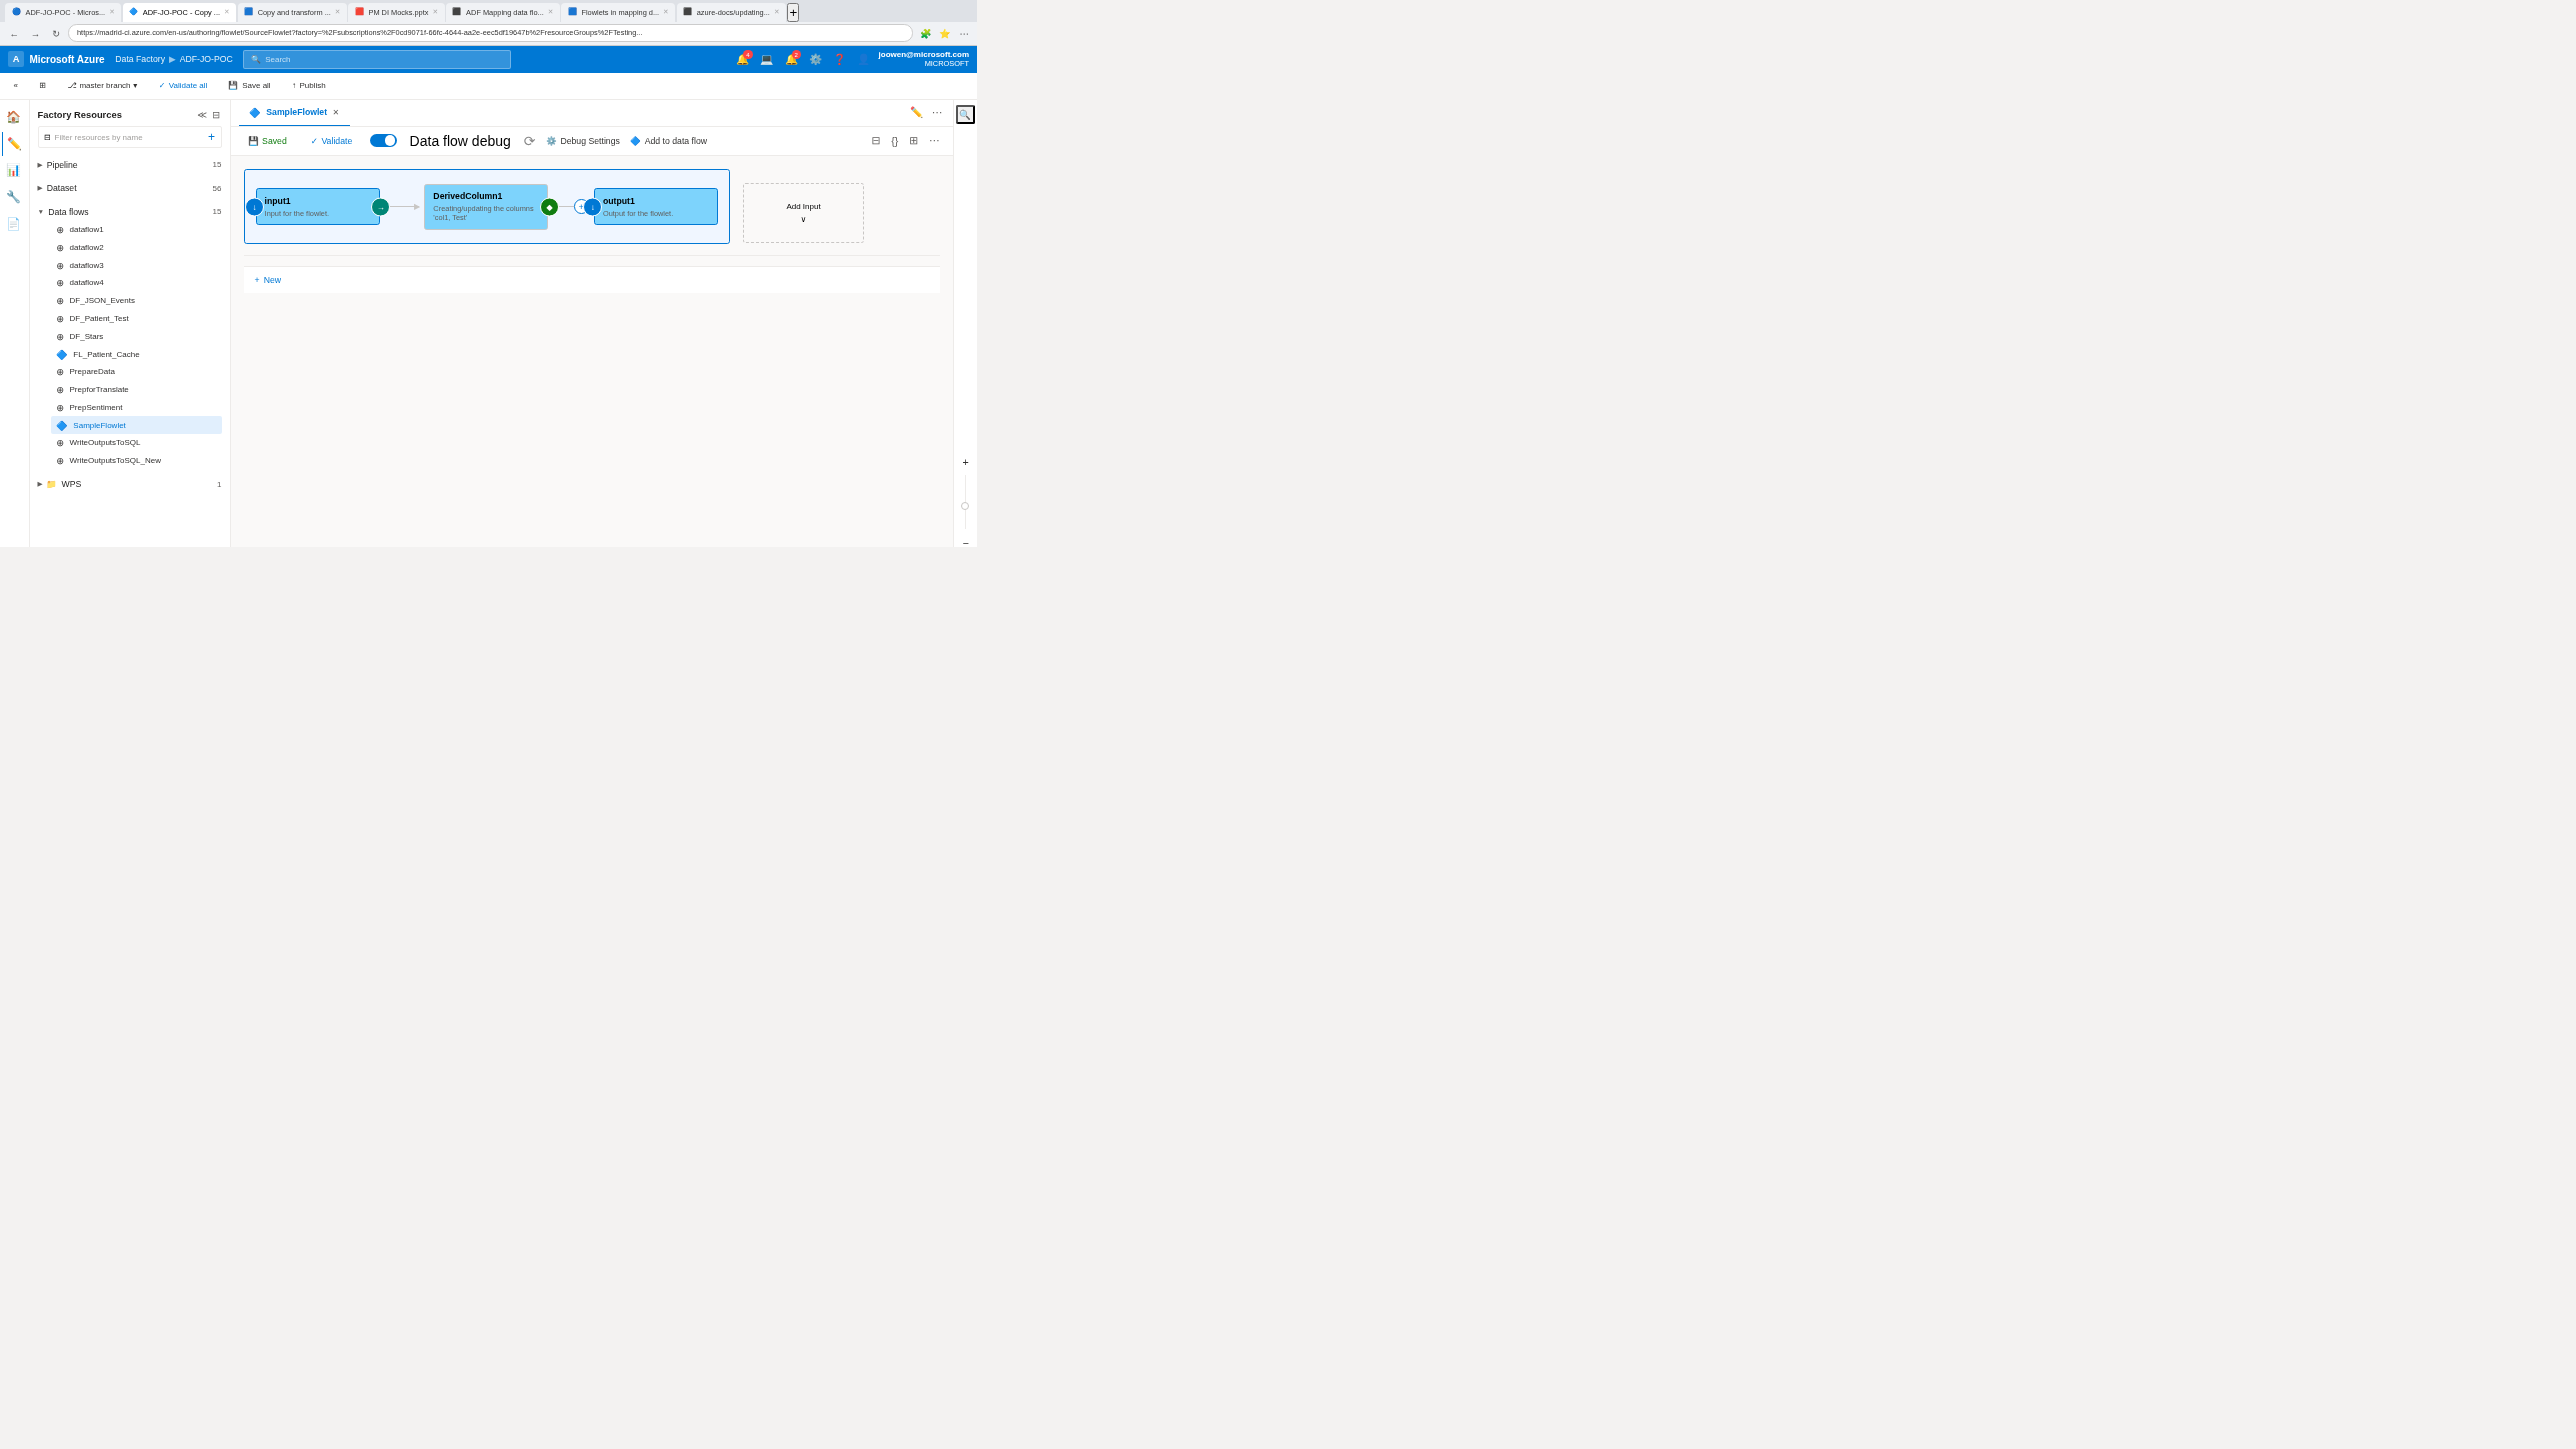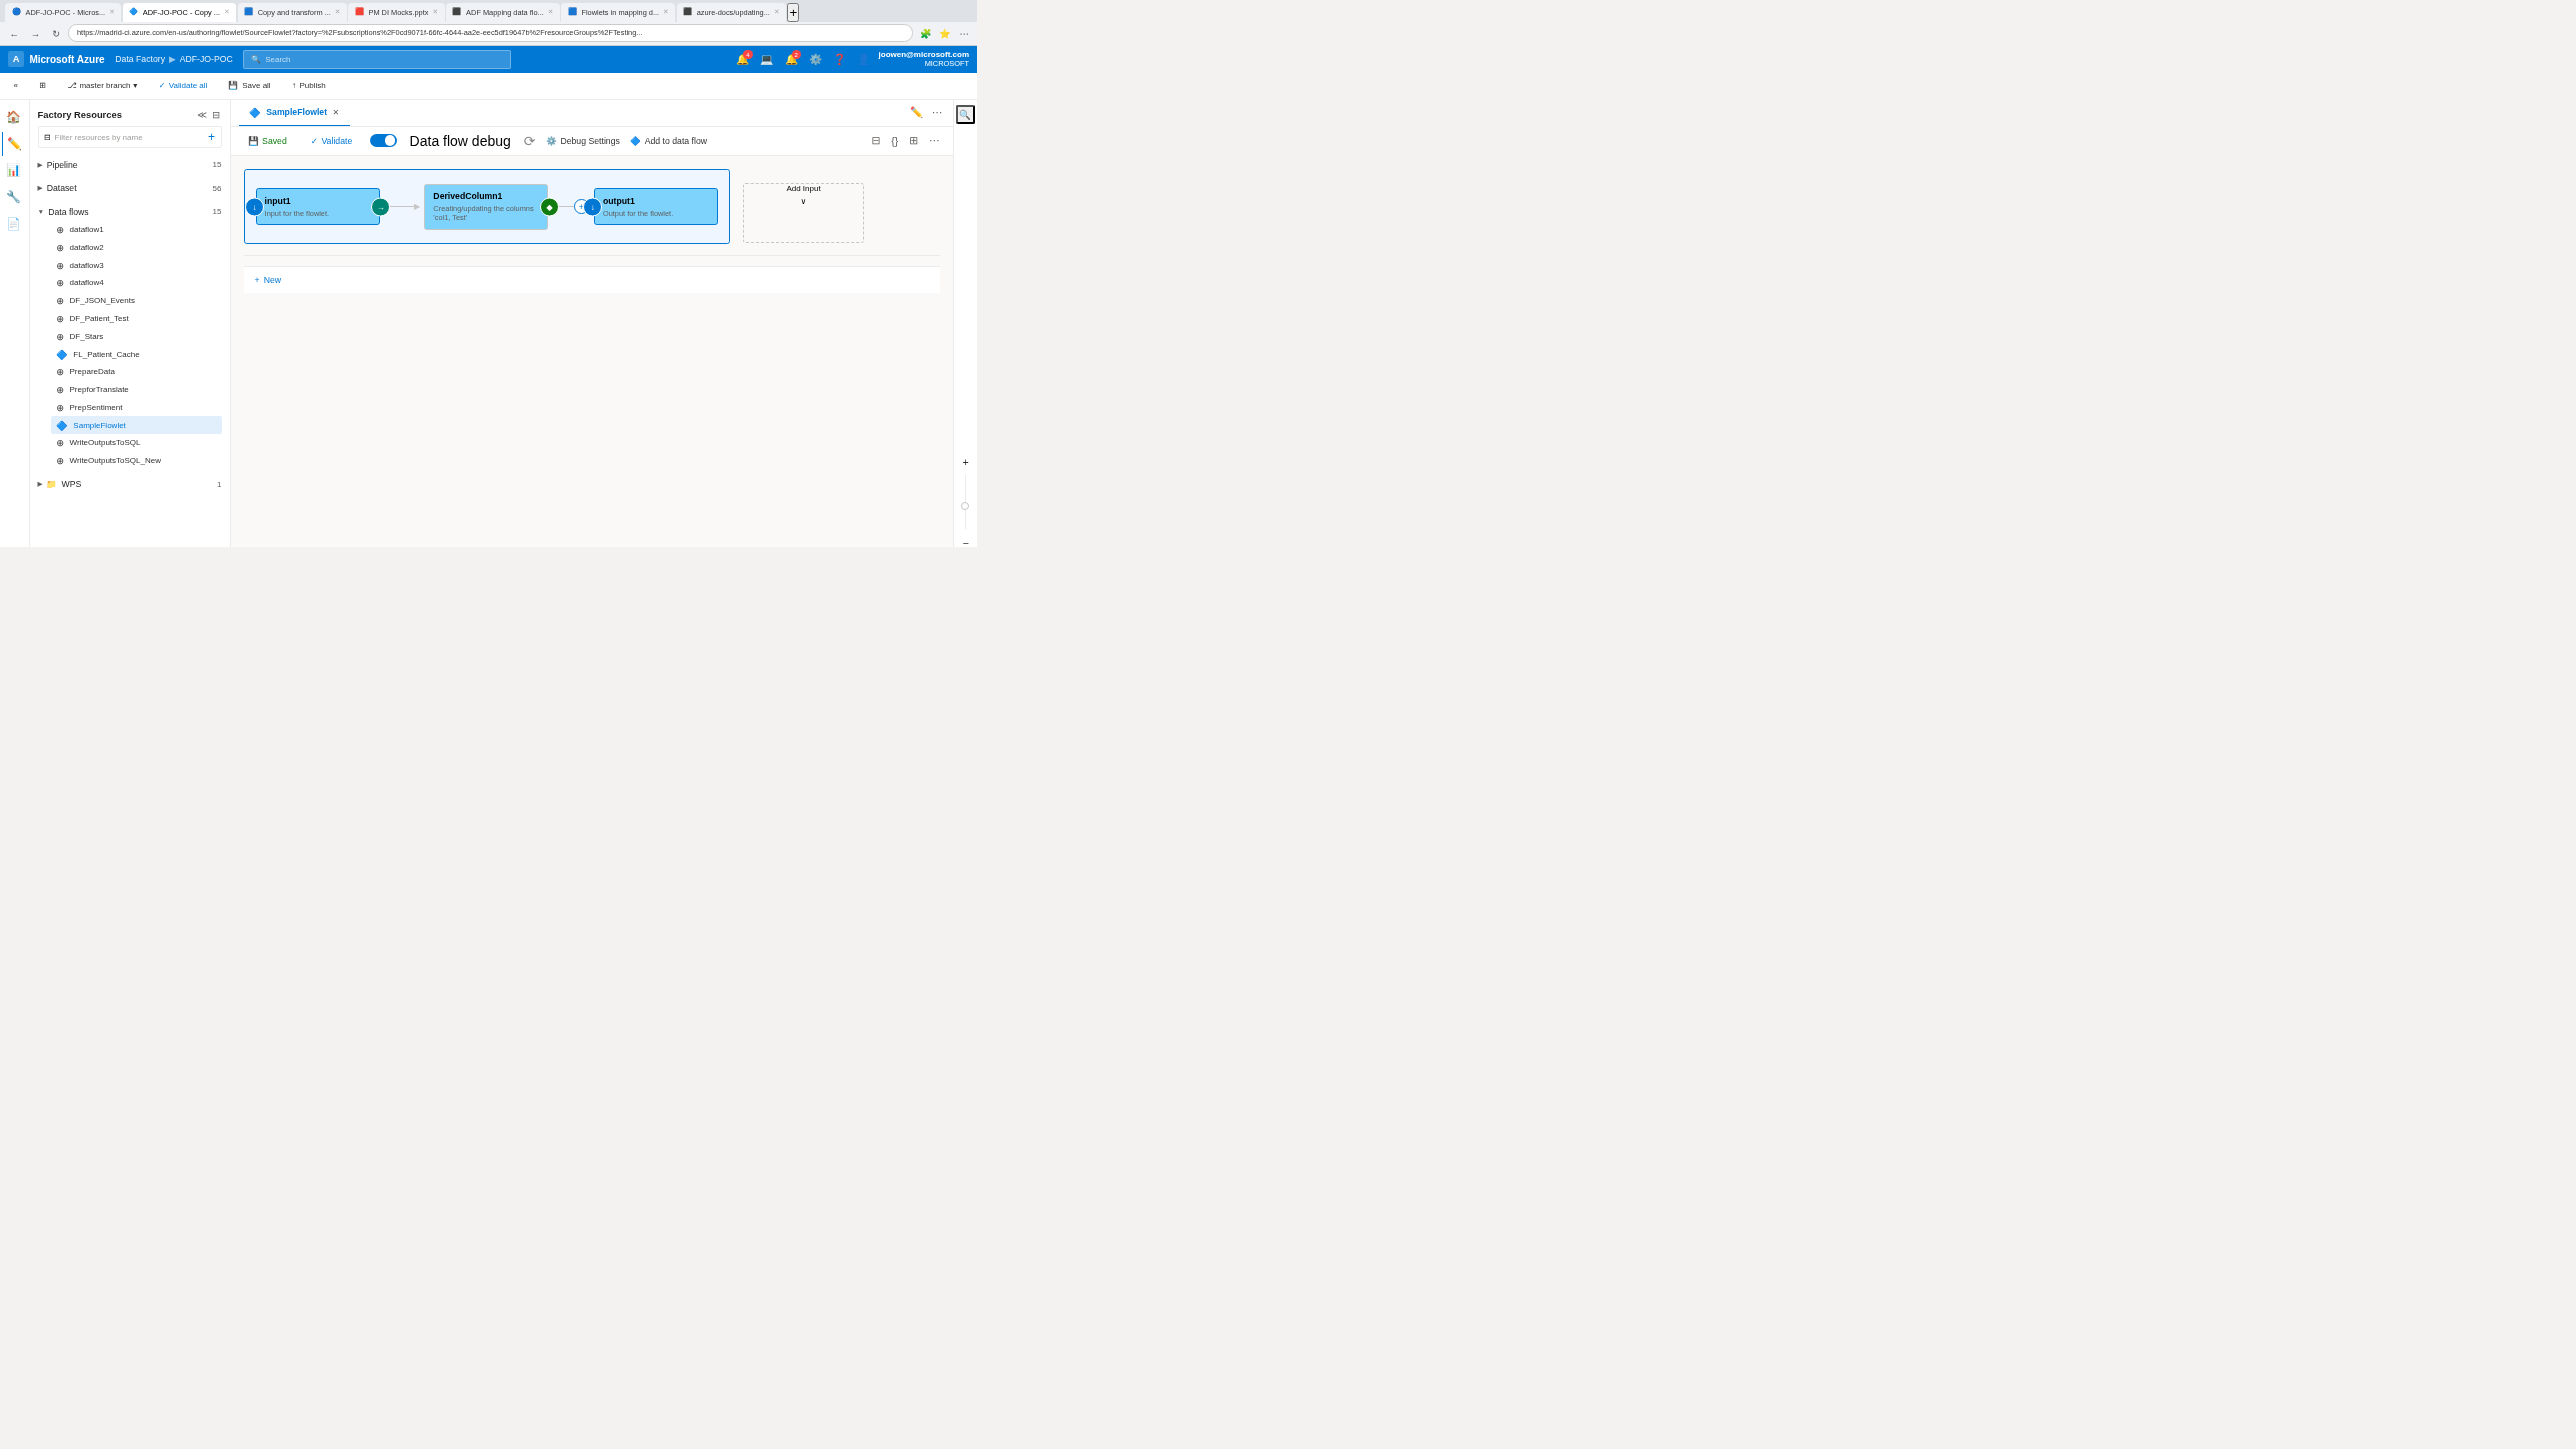--- a/index.html
+++ b/index.html
@@ -83,21 +83,21 @@
     .toggle-thumb { width: 10.7px; height: 10.7px; background: white; border-radius: 50%; position: absolute; top: 1.3px; right: 1.3px; }
     .debug-settings-btn { display: flex; align-items: center; gap: 3.4px; font-size: 8.7px; cursor: pointer; color: #323130; background: none; border: none; }
     .add-to-flow-btn { display: flex; align-items: center; gap: 3.4px; font-size: 8.7px; cursor: pointer; color: #323130; background: none; border: none; }
     .canvas-toolbar-right { margin-left: auto; display: flex; gap: 5.4px; }
     .canvas-icon-btn { background: none; border: none; cursor: pointer; font-size: 10.7px; color: #605e5c; padding: 2.7px; }
 
     
     .flow-canvas { flex: 1; padding: 13.4px; overflow: auto; position: relative; }
 
     
-    .add-input-box { border: 1.3px dashed #c8c6c4; border-radius: 2.7px; width: 121px; height: 60px; display: flex; flex-direction: column; align-items: center; justify-content: flex-start; cursor: pointer; gap: 4px; }
+    .add-input-box { border: 1.3px dashed #c8c6c4; border-radius: 2.7px; width: 121px; height: 60px; display: flex; flex-direction: column; align-items: center; justify-content: center; cursor: pointer; gap: 4px; }
 
     
     .parameters-panel { background: white; border-top: 0.7px solid #edebe9; }
     .parameters-header { display: flex; align-items: center; justify-content: space-between; padding: 5.4px 10.7px; border-bottom: 0.7px solid #edebe9; }
     .parameters-tabs { display: flex; gap: 0; }
     .param-tab { padding: 5.4px 10.7px; font-size: 8.7px; cursor: pointer; border-bottom: 1.3px solid transparent; color: #605e5c; }
     .param-tab.active { color: #0078d4; border-bottom-color: #0078d4; font-weight: 600; }
     .param-actions { display: flex; gap: 5.4px; align-items: center; }
     .param-collapse-btn { background: none; border: none; cursor: pointer; font-size: 9.4px; color: #605e5c; }
     .parameters-body { padding: 8px 10.7px; }

